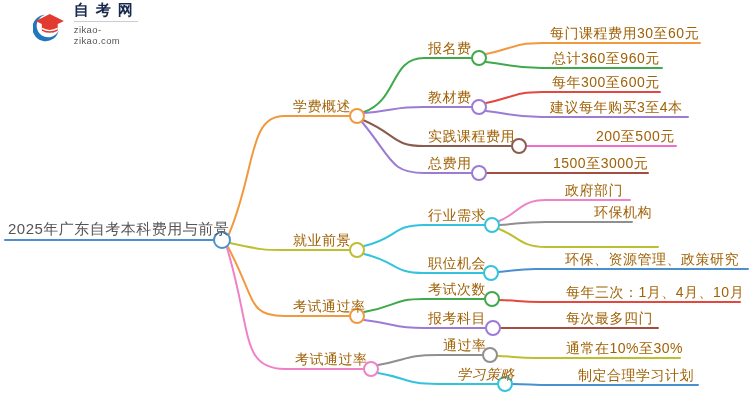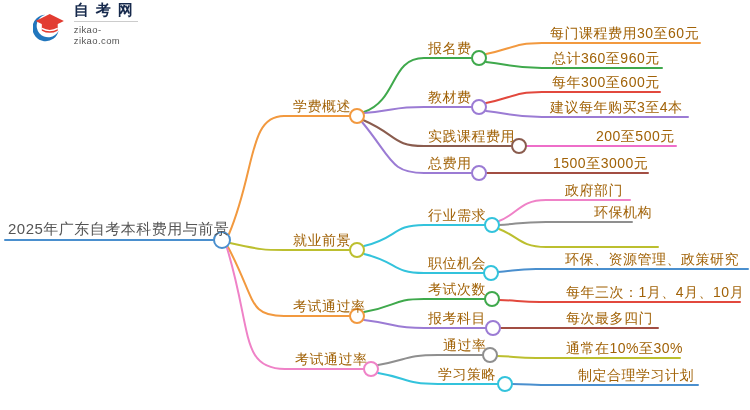--- a/index.html
+++ b/index.html
@@ -116,16 +116,16 @@
 
   <div class="lbl" style="left:293px;top:297px;">考试通过率</div>
   <div class="lbl" style="left:428px;top:280px;">考试次数</div>
   <div class="lbl" style="left:566px;top:283px;">每年三次：1月、4月、10月</div>
   <div class="lbl" style="left:428px;top:309px;">报考科目</div>
   <div class="lbl" style="left:295px;top:350px;">考试通过率</div>
 
   <div class="lbl" style="left:566px;top:309px;">每次最多四门</div>
   <div class="lbl" style="left:443px;top:336px;">通过率</div>
   <div class="lbl" style="left:566px;top:339px;">通常在10%至30%</div>
-  <div class="lbl" style="left:438px;top:365px;">学习策略</div>
+  <div class="lbl" style="left:457px;top:365px;font-style:italic;">学习策略</div>
   <div class="lbl" style="left:578px;top:366px;">制定合理学习计划</div>
 
 </div>
 
 </body></html>

